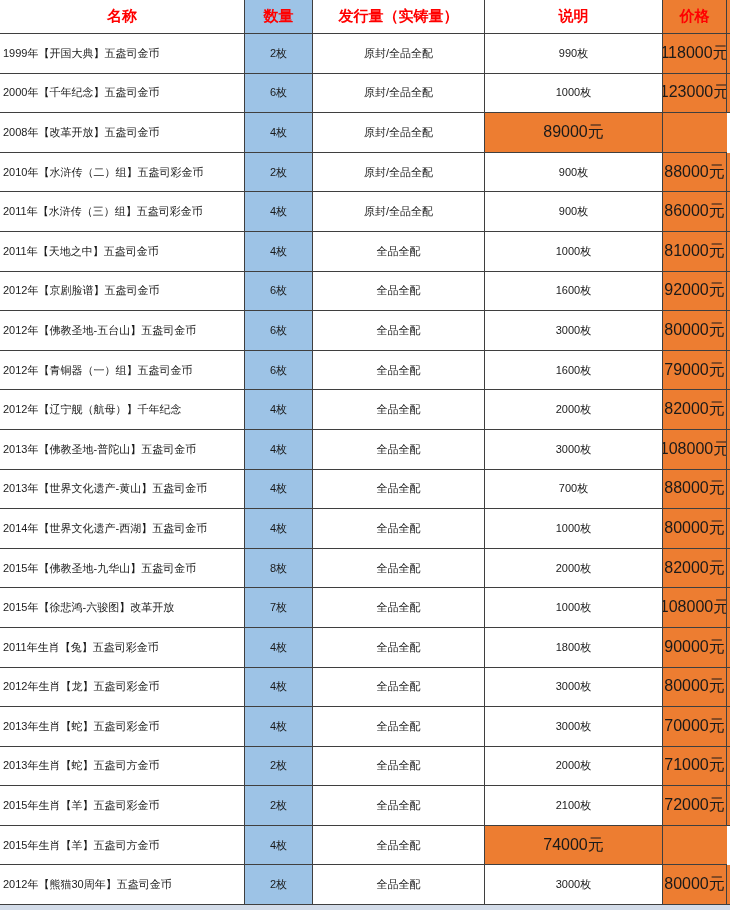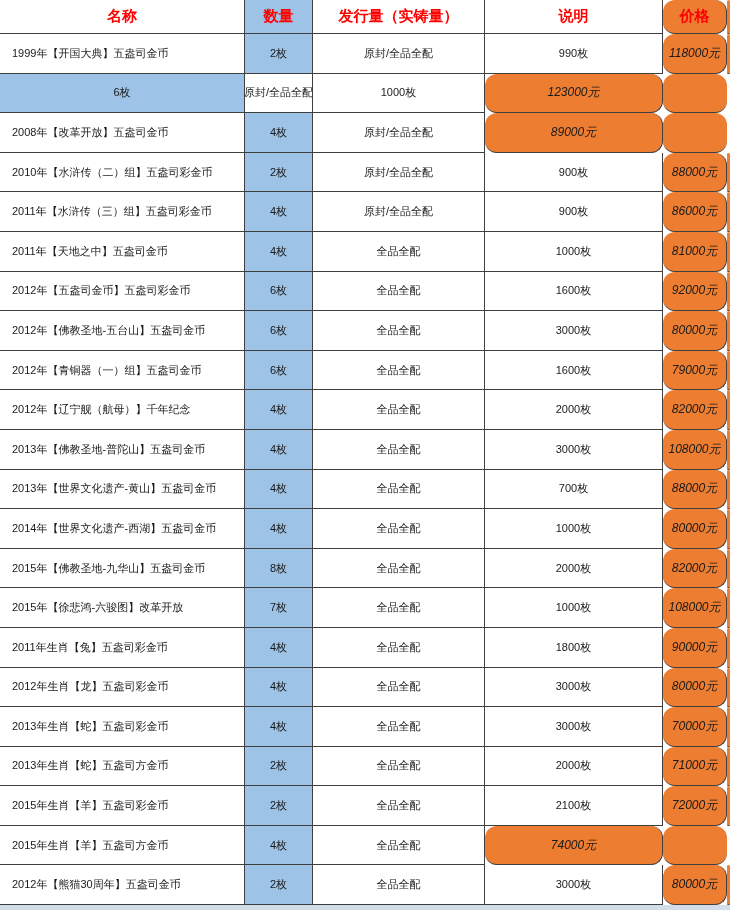--- a/index.html
+++ b/index.html
@@ -38,33 +38,33 @@
     overflow: hidden;
     background: #ffffff;
   }
 
   .cell.edge {
     border-right: none;
   }
 
   .cell.name-cell {
     justify-content: flex-start;
-    padding-left: 12px;
+    padding-left: 3px;
   }
 
   .header-row .cell {
     color: var(--header-text, #ff0000);
     font-weight: bold;
     font-size: 15px;
   }
 
   .qty-bg   { background: var(--qty-bg, #9DC3E6); }
-  .price-bg { background: var(--price-bg, #ED7D31); border-radius: 12px; }
-
-  .price-cell { font-size: 12px; font-style: italic; }
+  .price-bg { background: var(--price-bg, #ED7D31); }
+
+  .price-cell { font-size: 16px; }
 
   .bottom-strip {
     flex: 1 1 auto;
     width: 730px;
     background: var(--strip-bg, #D3DCE9);
   }
 </style>
 </head>
 <body>
 
@@ -83,20 +83,21 @@
   <div class="grid-row data-row">
     <div class="cell name-cell">1999年【开国大典】五盎司金币</div>
     <div class="cell qty-bg">2枚</div>
     <div class="cell">原封/全品全配</div>
     <div class="cell">990枚</div>
     <div class="cell price-bg price-cell">118000元</div>
     <div class="cell price-bg edge"></div>
   </div>
 
   <div class="grid-row data-row">
+    <div class="cell name-cell">2000年【千年纪念】五盎司金币</div>
     <div class="cell qty-bg">6枚</div>
     <div class="cell">原封/全品全配</div>
     <div class="cell">1000枚</div>
     <div class="cell price-bg price-cell">123000元</div>
     <div class="cell price-bg edge"></div>
   </div>
 
   <div class="grid-row data-row">
     <div class="cell name-cell">2008年【改革开放】五盎司金币</div>
     <div class="cell qty-bg">4枚</div>
@@ -126,21 +127,21 @@
   <div class="grid-row data-row">
     <div class="cell name-cell">2011年【天地之中】五盎司金币</div>
     <div class="cell qty-bg">4枚</div>
     <div class="cell">全品全配</div>
     <div class="cell">1000枚</div>
     <div class="cell price-bg price-cell">81000元</div>
     <div class="cell price-bg edge"></div>
   </div>
 
   <div class="grid-row data-row">
-    <div class="cell name-cell">2012年【五盎司金币】五盎司彩金币</div>
+    <div class="cell name-cell">2012年【京剧脸谱】五盎司金币</div>
     <div class="cell qty-bg">6枚</div>
     <div class="cell">全品全配</div>
     <div class="cell">1600枚</div>
     <div class="cell price-bg price-cell">92000元</div>
     <div class="cell price-bg edge"></div>
   </div>
 
   <div class="grid-row data-row">
     <div class="cell name-cell">2012年【佛教圣地-五台山】五盎司金币</div>
     <div class="cell qty-bg">6枚</div>

